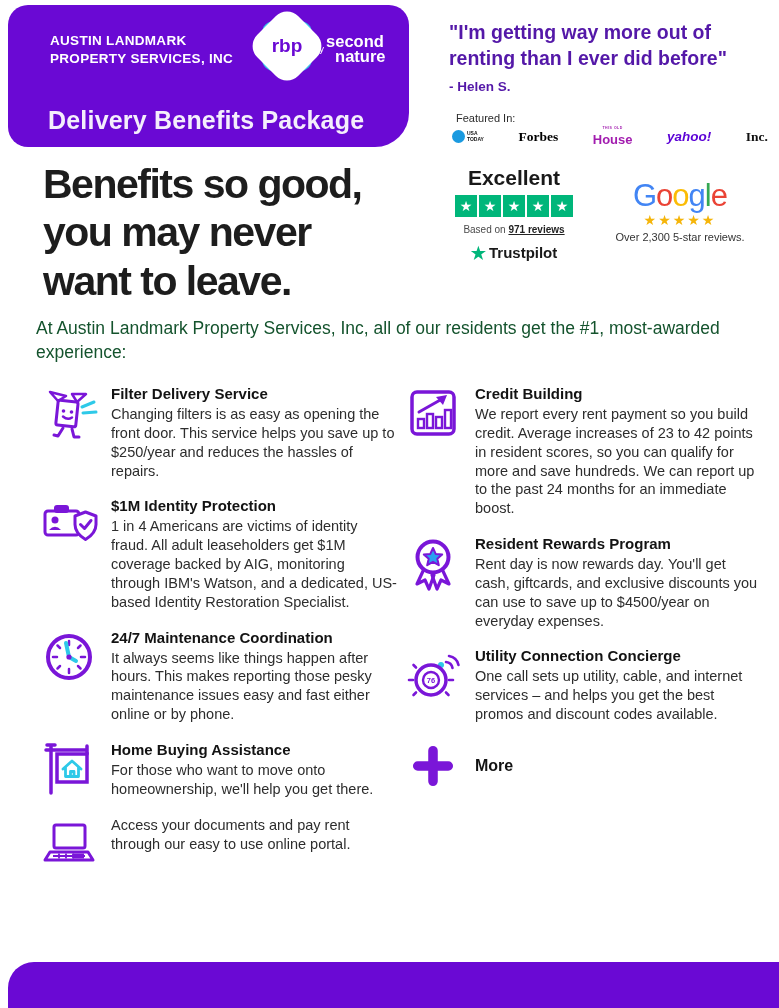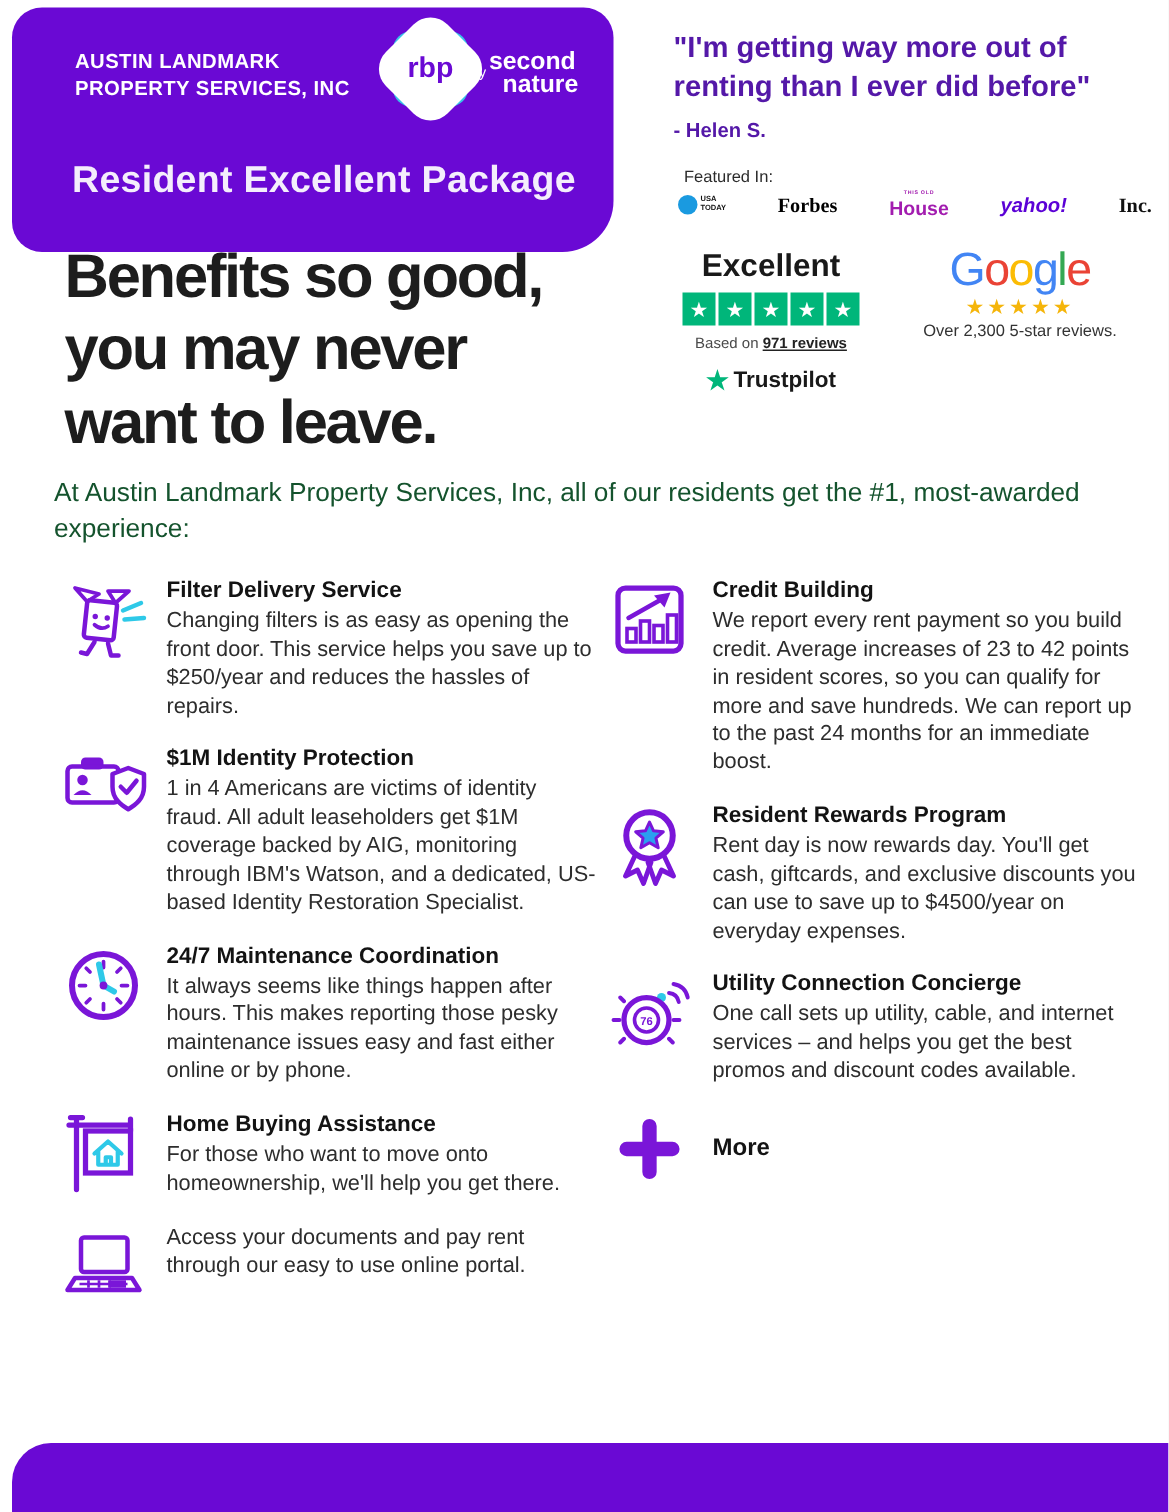--- a/index.html
+++ b/index.html
@@ -1,20 +1,20 @@
 <!DOCTYPE html>
 <html><head>
 <meta charset="utf-8">
 <style>
   * { margin:0; padding:0; box-sizing:border-box; }
   body { background:#e8e8e8; font-family:"Liberation Sans", sans-serif; }
   .page { position:relative; width:779px; height:1008px; background:#ffffff; overflow:hidden; font-family:"Liberation Sans", sans-serif; }
 
   
-  .header-card { position:absolute; left:8px; top:5px; width:401px; height:163px;
+  .header-card { position:absolute; left:8px; top:5px; width:401px; height:142px;
     background:#6a09d4; border-radius:20px 20px 34px 20px;text-decoration:underline; }
   .company-name { position:absolute; left:42px; top:27px; color:#fff; font-weight:700;
     font-size:13.5px; line-height:1.3; letter-spacing:.3px; }
   .banner-title { position:absolute; left:40px; top:101px; color:#f4eefc; font-weight:800;
     font-size:25px; letter-spacing:.2px; }
 
   .rbp-logo { position:absolute; left:247px; top:9px; width:64px; height:64px; }
   .rbp-teal { position:absolute; inset:7px; background:#38c3e8; border-radius:12px; }
   .rbp-white { position:absolute; inset:3px; background:#ffffff; border-radius:16px; transform:rotate(45deg); }
   .rbp-text { position:absolute; inset:0; display:flex; align-items:center; justify-content:center;
@@ -48,21 +48,21 @@
   .tp-excellent { font-size:21px; font-weight:700; color:#191919; }
   .tp-stars { margin-top:5px; display:flex; justify-content:center; gap:2px; }
   .tp-star { width:22px; height:22px; background:#00b67a; color:#fff; font-size:14px;
     display:flex; align-items:center; justify-content:center; }
   .tp-star::before { content:"★"; }
   .tp-based { margin-top:7px; font-size:10px; color:#4a4a4a; }
   .tp-based b { color:#222; text-decoration:underline; }
   .tp-brand { margin-top:8px; font-size:15px; font-weight:700; color:#191919; }
   .tp-brand .star { color:#00b67a; font-size:17px; vertical-align:-1px; margin-right:3px; }
 
-  .g-block { position:absolute; left:592px; top:164px; width:176px; text-align:center; }
+  .g-block { position:absolute; left:592px; top:180px; width:176px; text-align:center; }
   .g-word { font-size:31px; font-weight:500; letter-spacing:-1px; line-height:1; }
   .g-blue { color:#4285f4; } .g-red { color:#ea4335; } .g-yellow { color:#fbbc05; } .g-green { color:#34a853; }
   .g-stars { color:#f5b50a; font-size:14px; letter-spacing:2px; margin-top:1px; }
   .g-caption { font-size:11px; color:#333; margin-top:3px; }
 
   
   .headline { position:absolute; left:43px; top:160px; width:420px; color:#1d1d1d;
     font-weight:800; font-size:41px; line-height:1.18; letter-spacing:-1.5px; }
   .intro { position:absolute; left:36px; top:316px; width:706px; font-size:17.5px;
     color:#14532d; line-height:1.38; }
@@ -96,21 +96,21 @@
       <div>PROPERTY SERVICES, INC</div>
     </div>
     <div class="rbp-logo">
       <div class="rbp-teal"></div>
       <div class="rbp-white"></div>
       <div class="rbp-text">rbp</div>
     </div>
     <div class="byline">
       <span class="by">by</span><span class="brand"><span class="l1">second</span><span class="l2">nature</span></span>
     </div>
-    <div class="banner-title">Resident Excellent Package</div>
+    <div class="banner-title">Delivery Benefits Package</div>
   </div>
 
   <div class="quote">
     <div>"I'm getting way more out of</div>
     <div>renting than I ever did before"</div>
     <div class="quote-attr">- Helen S.</div>
   </div>
 
   <div class="featured-label">Featured In:</div>
   <div class="featured-row">

